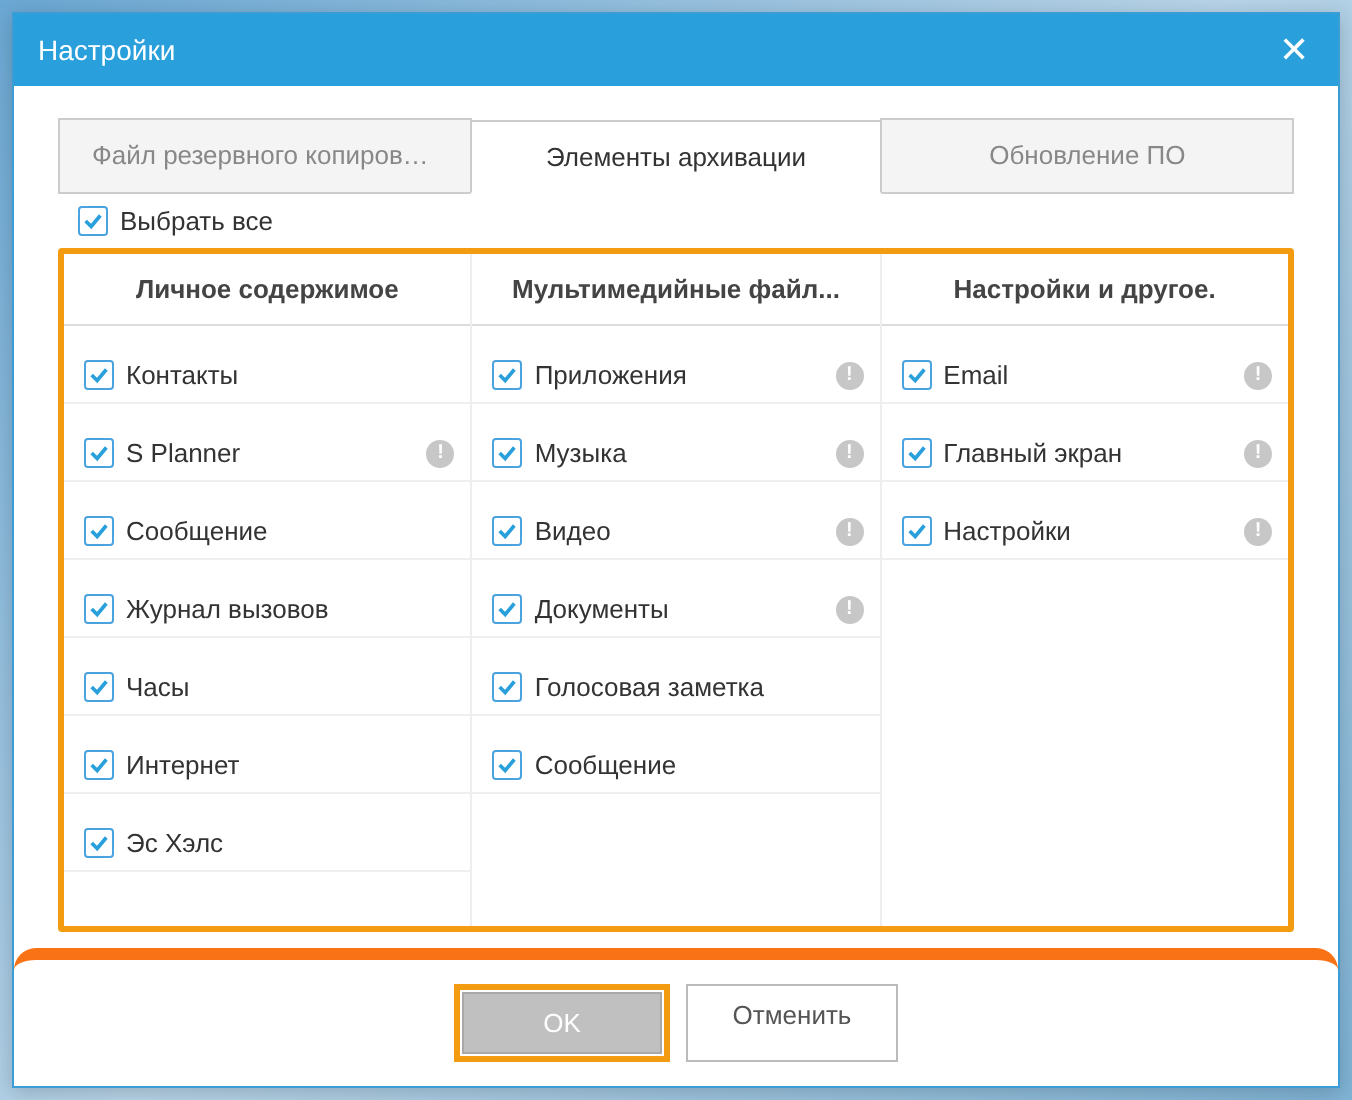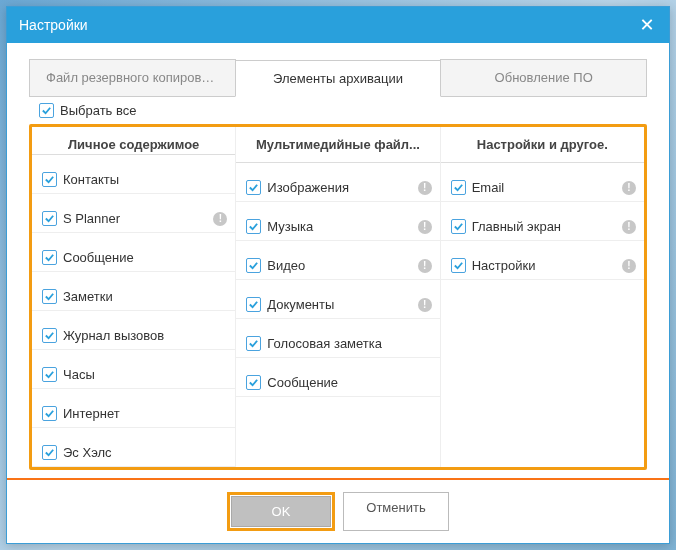--- a/index.html
+++ b/index.html
@@ -130,25 +130,26 @@
       border-radius: 50%;
       background: #c7c7c7;
       color: #fff;
       font-size: 10px;
       display: inline-flex;
       align-items: center; justify-content: center;
       flex-shrink: 0;
       font-weight: bold;
     }
     .footer {
-      border-top: 2px solid #f97316;
+      border-top: 6px solid #f97316;
       padding: 12px;
       display: flex;
       justify-content: center;
       gap: 8px;
+      border-radius: 11px;
     }
     .btn {
       min-width: 106px;
       padding: 7px 10px;
       border: 1px solid #bbb;
       background: #fff;
       cursor: pointer;
       font-size: 13px;
       color: #555;
       text-align: center;
@@ -219,28 +220,20 @@
                 </svg>
               </span>
             <span class="item-label">Сообщение</span>
           </div>
           <div class="item">
             <span class="check">
                 <svg viewBox="0 0 12 12">
                   <path d="M2 6 L5 9 L10 3" stroke="#29a0dc" stroke-width="2" fill="none"></path>
                 </svg>
               </span>
-            <span class="item-label">Заметки</span>
-          </div>
-          <div class="item">
-            <span class="check">
-                <svg viewBox="0 0 12 12">
-                  <path d="M2 6 L5 9 L10 3" stroke="#29a0dc" stroke-width="2" fill="none"></path>
-                </svg>
-              </span>
             <span class="item-label">Журнал вызовов</span>
           </div>
           <div class="item">
             <span class="check">
                 <svg viewBox="0 0 12 12">
                   <path d="M2 6 L5 9 L10 3" stroke="#29a0dc" stroke-width="2" fill="none"></path>
                 </svg>
               </span>
             <span class="item-label">Часы</span>
           </div>
@@ -263,21 +256,21 @@
         </div>
 
         <div class="col">
           <div class="col-header">Мультимедийные файл...</div>
           <div class="item">
             <span class="check">
                 <svg viewBox="0 0 12 12">
                   <path d="M2 6 L5 9 L10 3" stroke="#29a0dc" stroke-width="2" fill="none"></path>
                 </svg>
               </span>
-            <span class="item-label">Изображения</span>
+            <span class="item-label">Приложения</span>
             <span class="info-ic">!</span>
           </div>
           <div class="item">
             <span class="check">
                 <svg viewBox="0 0 12 12">
                   <path d="M2 6 L5 9 L10 3" stroke="#29a0dc" stroke-width="2" fill="none"></path>
                 </svg>
               </span>
             <span class="item-label">Музыка</span>
             <span class="info-ic">!</span>

